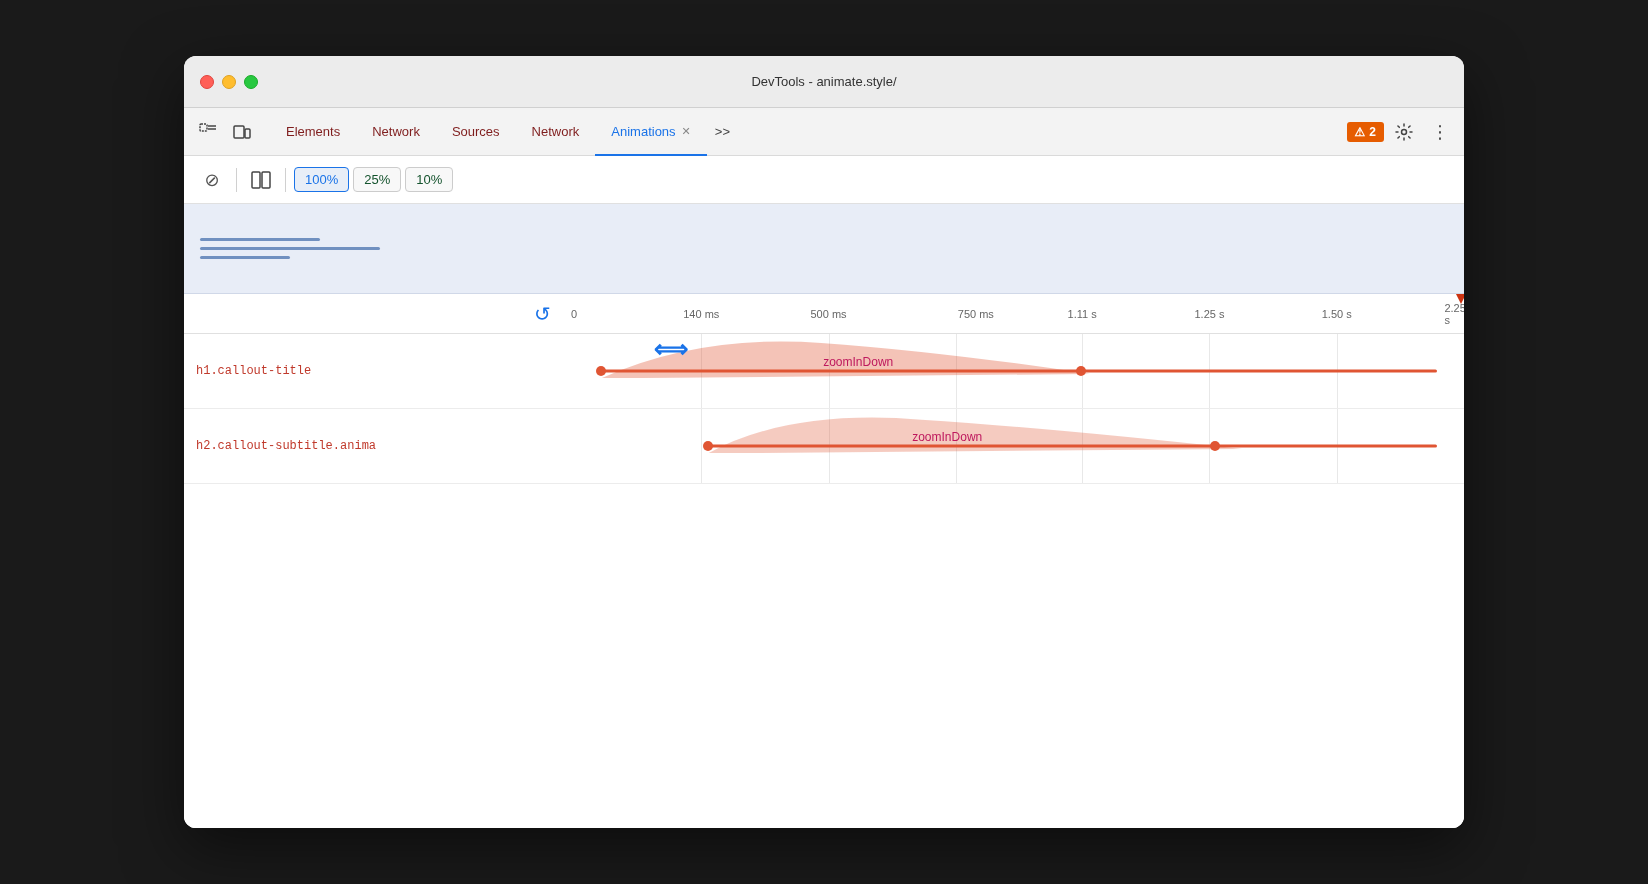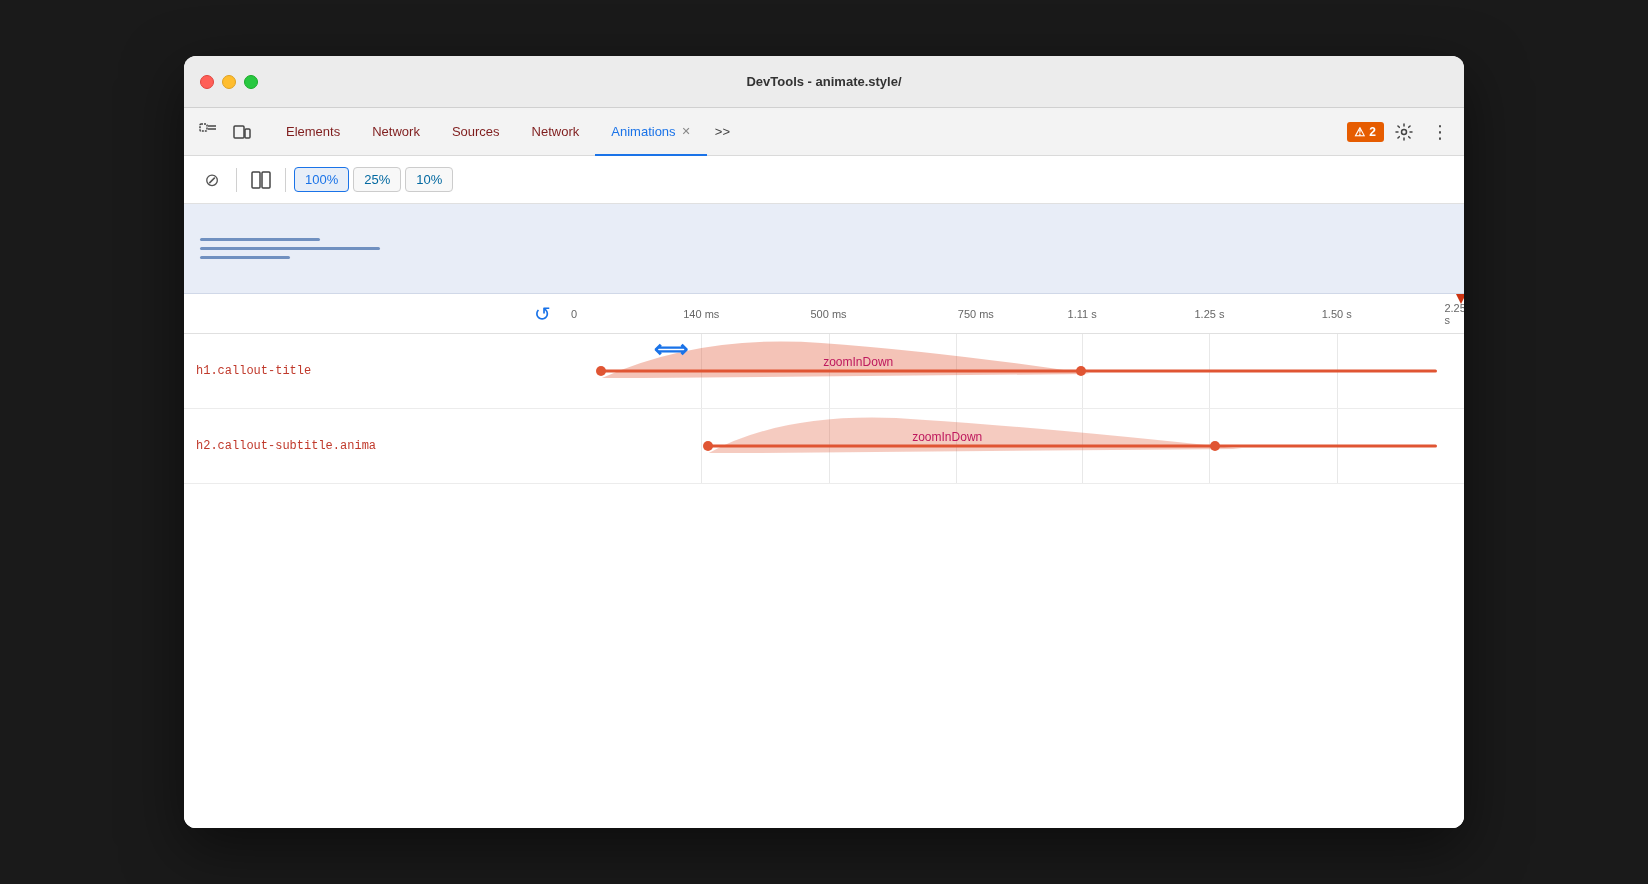--- a/index.html
+++ b/index.html
@@ -39,21 +39,21 @@
     .traffic-light {
       width: 14px;
       height: 14px;
       border-radius: 50%;
     }
     .tl-red { background: #ff5f57; border: 1px solid #e0443e; }
     .tl-yellow { background: #ffbd2e; border: 1px solid #dea123; }
     .tl-green { background: #28c840; border: 1px solid #1aab29; }
     .title-text {
       font-size: 13px;
-      font-weight: 700;
+      font-weight: 400;
       color: #333;
     }
 
     
     .devtools {
       background: #ffffff;
       display: flex;
       flex-direction: column;
       height: 720px;
     }
@@ -165,21 +165,21 @@
       background: #d0d0d0;
       margin: 0 4px;
     }
     .speed-btn {
       padding: 4px 10px;
       border-radius: 4px;
       border: 1px solid #ccc;
       background: #f8f8f8;
       font-size: 13px;
       cursor: pointer;
-      color: #0369a1;
+      color: #14532d;
     }
     .speed-btn.active {
       background: #e8eef7;
       border-color: #1a73e8;
       color: #1a73e8;
       font-weight: 500;
     }
 
     
     .anim-preview {

